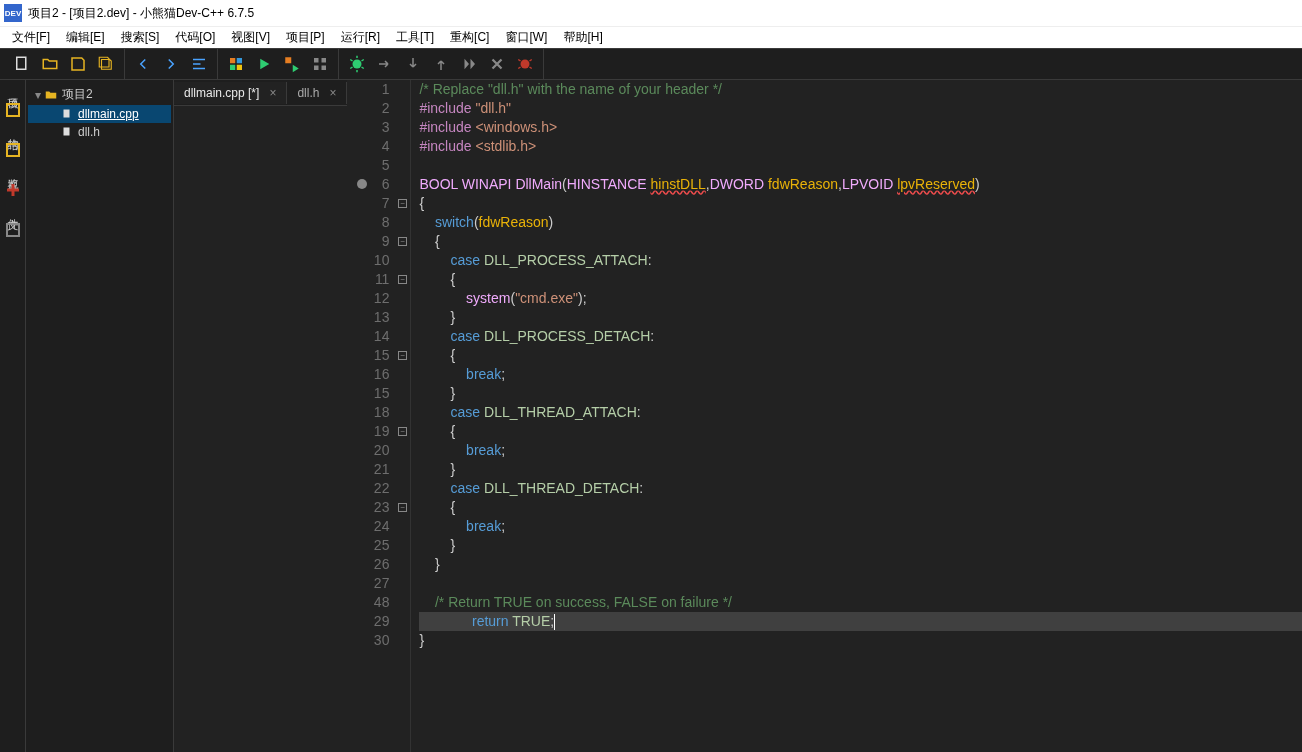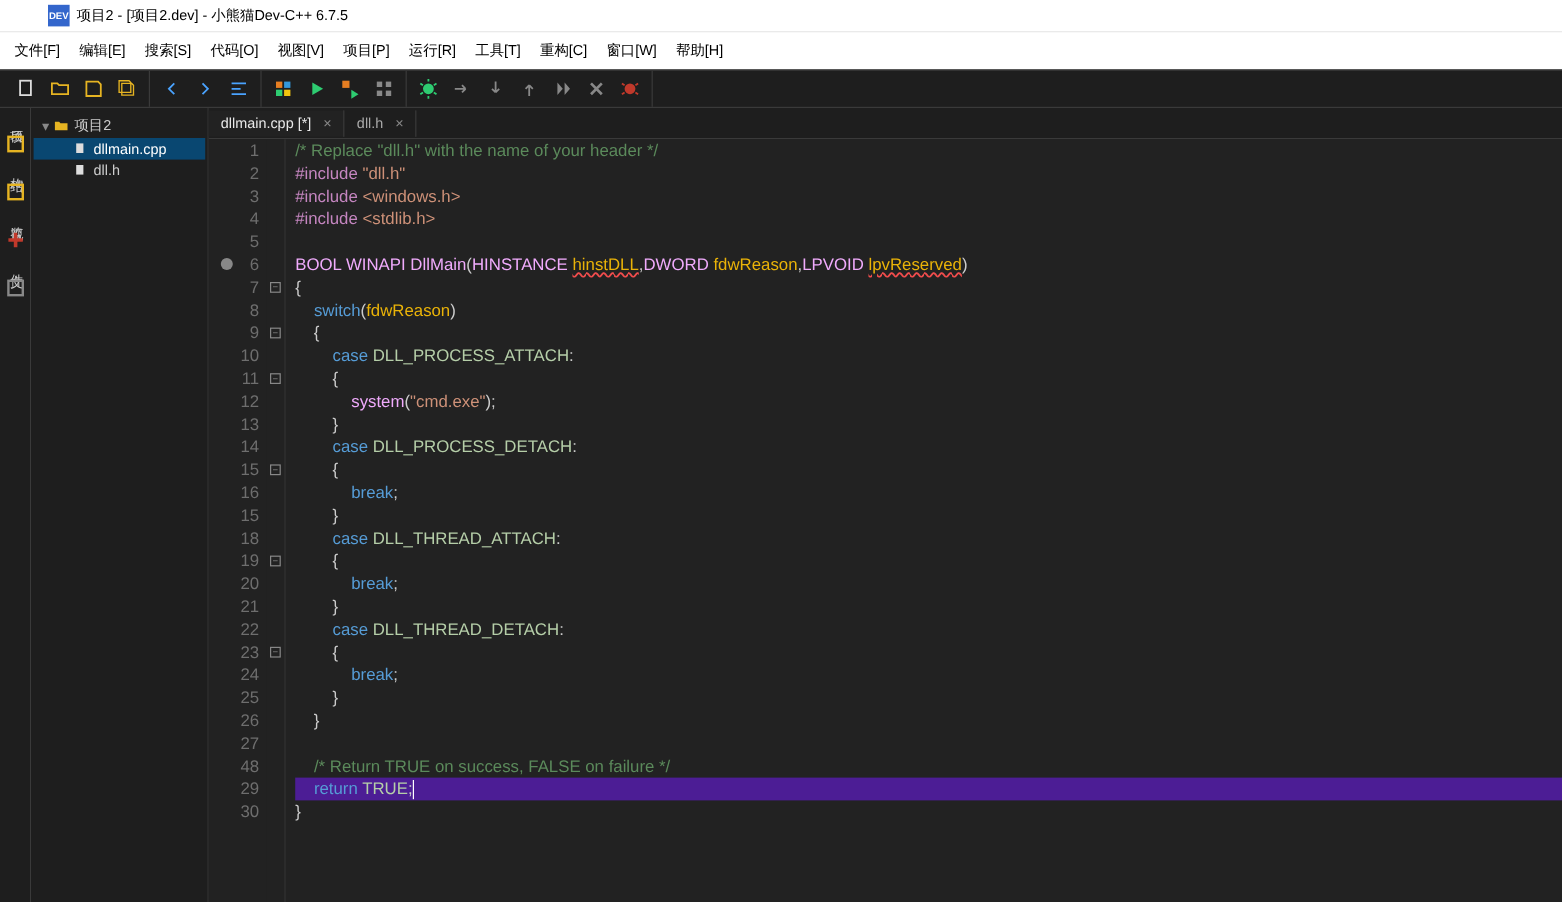--- a/index.html
+++ b/index.html
@@ -1,63 +1,63 @@
 <!DOCTYPE html>
 <html><head>
 <meta charset="utf-8">
 <style>
 * { margin: 0; padding: 0; box-sizing: border-box; font-family: "Microsoft YaHei", "Segoe UI", sans-serif; }
 body { background: #1e1e1e; color: #ccc; width: 1302px; height: 752px; overflow: hidden; display: flex; flex-direction: column; }
 
 
 .title-bar { background: #fff; color: #000; height: 26px; display: flex; align-items: center; padding: 0 4px; font-size: 12px; }
-.title-bar .app-icon { width: 18px; height: 18px; background: #36c; margin-right: 6px; display: inline-flex; align-items: center; justify-content: center; color: #fff; font-size: 8px; font-weight: bold; margin-left: 36px; }
-
-
-.menu-bar { background: #fff; color: #000; height: 32px; display: flex; align-items: center; padding: 0 4px; font-size: 12px; border-top: 1px solid #eee; }
+.title-bar .app-icon { width: 18px; height: 18px; background: #36c; margin-right: 6px; display: inline-flex; align-items: center; justify-content: center; color: #fff; font-size: 8px; font-weight: bold; }
+
+
+.menu-bar { background: #fff; color: #000; height: 22px; display: flex; align-items: center; padding: 0 4px; font-size: 12px; border-top: 1px solid #eee; }
 .menu-bar span { padding: 2px 8px; cursor: pointer; }
 
 
 .toolbar { background: #1e1e1e; height: 32px; display: flex; align-items: center; border-top: 1px solid #3a3a3a; border-bottom: 1px solid #3a3a3a; padding: 0 4px; }
 .tool-group { display: flex; align-items: center; padding: 0 4px; border-right: 1px solid #3a3a3a; height: 100%; }
 .tool-btn { width: 26px; height: 26px; display: inline-flex; align-items: center; justify-content: center; cursor: pointer; margin: 0 1px; border-radius: 2px; }
 .tool-btn svg { width: 18px; height: 18px; }
 .compiler-select { background: #1e1e1e; color: #ddd; border: 1px solid #555; height: 22px; font-size: 12px; padding: 0 6px; min-width: 330px; margin-left: 6px; }
 
 
 .main { flex: 1; display: flex; overflow: hidden; }
 .left-dock { width: 26px; background: #1e1e1e; border-right: 1px solid #3a3a3a; display: flex; flex-direction: column; align-items: center; padding-top: 4px; }
 .dock-tab { writing-mode: vertical-rl; font-size: 11px; color: #ccc; padding: 6px 2px; cursor: pointer; }
 .dock-icon { width: 20px; height: 20px; margin: 4px 0; display: flex; align-items: center; justify-content: center; cursor: pointer; }
 
 
 .project-panel { width: 148px; background: #1e1e1e; border-right: 1px solid #3a3a3a; font-size: 12px; color: #ccc; padding: 4px 2px; }
 .tree-node { padding: 2px 4px; display: flex; align-items: center; cursor: pointer; }
-.tree-node.selected { background: #094771; color: #fff; }
+.tree-node.selected { background: #094771; color: #fff; text-decoration: underline; }
 .tree-indent { display: inline-block; }
 .tree-icon { width: 14px; height: 14px; margin-right: 4px; display: inline-flex; align-items: center; justify-content: center; }
 .tree-expand { width: 12px; display: inline-block; text-align: center; color: #888; }
 
 
-.editor-area { flex: 1; display: flex; flex-direction: column; background: #222; }
+.editor-area { flex: 1; display: flex; background: #222; }
 .tab-bar { height: 26px; background: #1e1e1e; display: flex; align-items: center; border-bottom: 1px solid #3a3a3a; }
 .tab { padding: 4px 10px; font-size: 12px; color: #aaa; display: flex; align-items: center; cursor: pointer; border-right: 1px solid #3a3a3a; }
 .tab.active { background: #222; color: #e8e8e8; }
 .tab .close { margin-left: 10px; color: #888; font-size: 12px; cursor: pointer; }
 
 .code-area { flex: 1; display: flex; font-family: Consolas, "Courier New", monospace; font-size: 14px; line-height: 19px; overflow: auto; background: #222; }
 .gutter { background: #222; color: #6e6e6e; text-align: right; padding: 0 6px 0 12px; user-select: none; min-width: 48px; }
 .gutter .ln { height: 19px; position: relative; }
 .gutter .bp { position: absolute; left: -2px; top: 4px; width: 10px; height: 10px; border-radius: 50%; background: #888; }
 .fold-col { width: 16px; background: #222; border-right: 1px solid #333; }
 .fold-col .fold { height: 19px; display: flex; align-items: center; justify-content: center; }
 .fold-col .fold .box { width: 9px; height: 9px; border: 1px solid #888; font-size: 8px; line-height: 7px; text-align: center; color: #888; cursor: pointer; }
 .code { flex: 1; padding-left: 8px; white-space: pre; color: #ccc; }
 .code .line { height: 19px; }
-.code .line.current { background: #4c1d95; }
+.code .line.current { background: #404040; padding-left: 37px; }
 
 
 .c-comment { color: #5b8a5b; }
 .c-preproc { color: #c586c0; }
 .c-string { color: #ce9178; }
 .c-keyword { color: #569cd6; }
 .c-type { color: #f0abfc; }
 .c-func { color: #f0abfc; }
 .c-param { color: #eab308; }
 .c-const { color: #b5cea8; }

